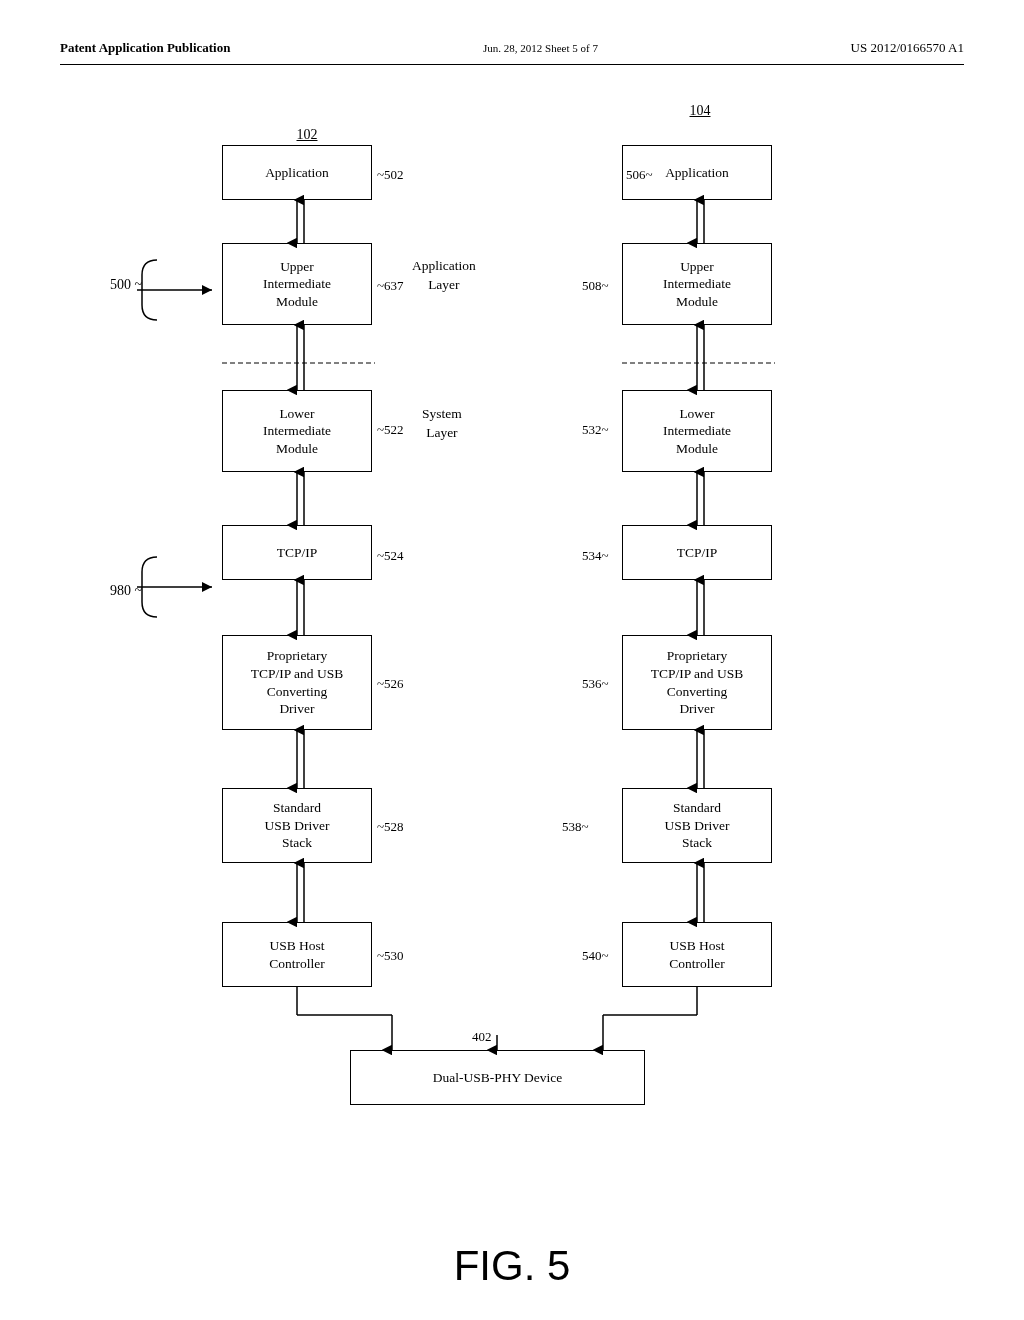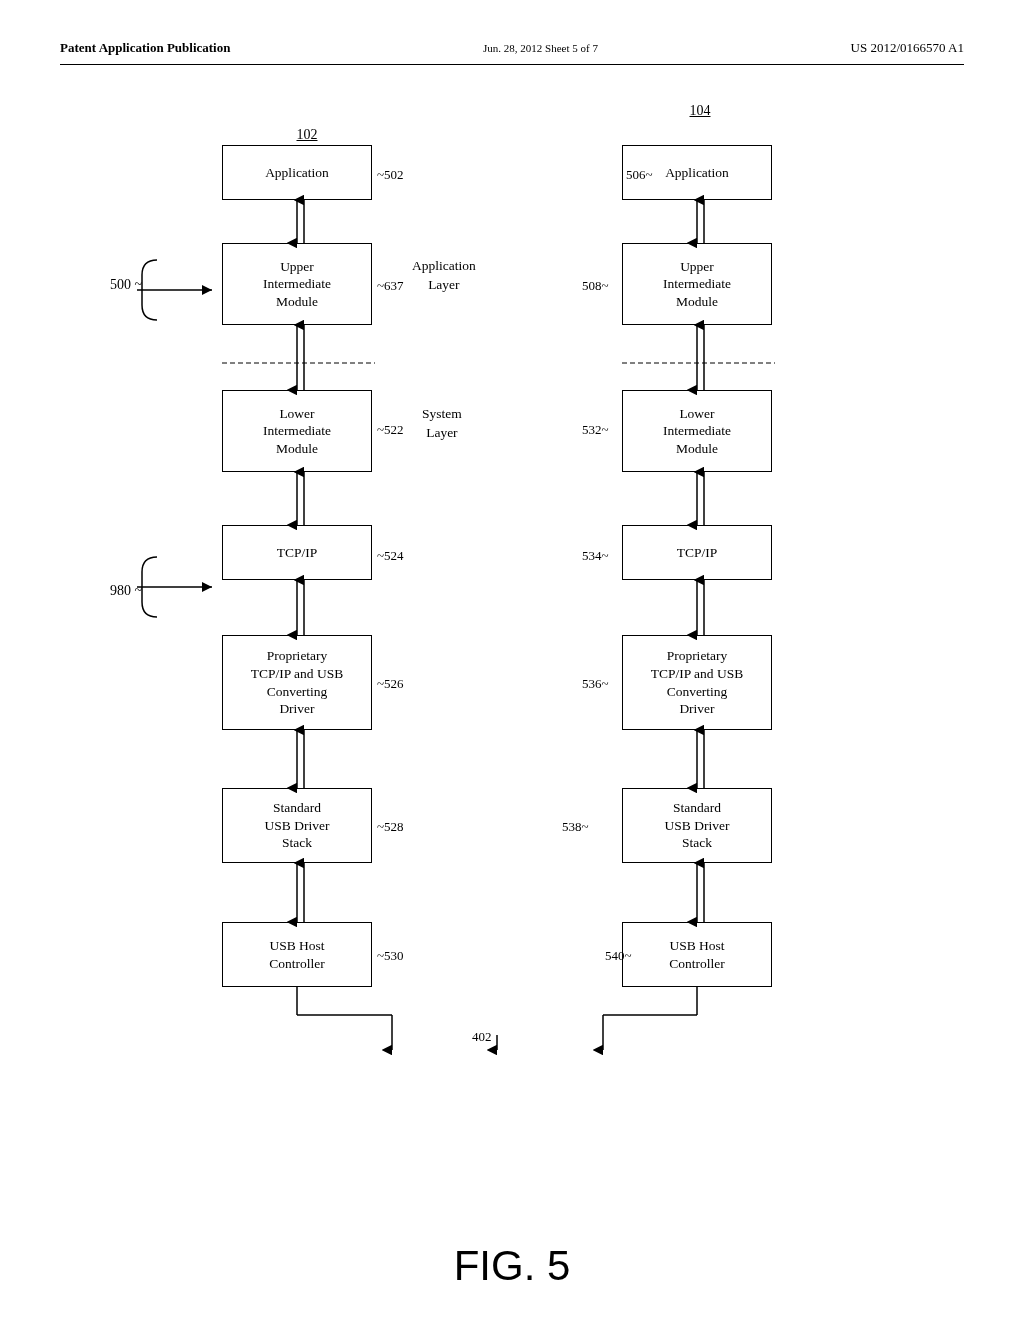--- a/index.html
+++ b/index.html
@@ -140,35 +140,36 @@
     <div class="box" style="left:540px; top:540px; width:150px; height:95px;">Proprietary<br>TCP/IP and USB<br>Converting<br>Driver</div>
 
     <div class="box" style="left:140px; top:693px; width:150px; height:75px;">Standard<br>USB Driver<br>Stack</div>
 
     <div class="box" style="left:540px; top:693px; width:150px; height:75px;">Standard<br>USB Driver<br>Stack</div>
 
     <div class="box" style="left:140px; top:827px; width:150px; height:65px;">USB Host<br>Controller</div>
 
     <div class="box" style="left:540px; top:827px; width:150px; height:65px;">USB Host<br>Controller</div>
 
+    <div class="box" style="left:268px; top:955px; width:295px; height:55px;">Dual-USB-PHY Device</div>
 
     <div class="ref" style="left:295px; top:72px;">~502</div>
     <div class="ref" style="left:500px; top:72px;margin-left:44px;">506~</div>
     <div class="ref" style="left:295px; top:183px;">~637</div>
     <div class="ref" style="left:500px; top:183px;">508~</div>
     <div class="ref" style="left:295px; top:327px;">~522</div>
     <div class="ref" style="left:500px; top:327px;">532~</div>
     <div class="ref" style="left:295px; top:453px;">~524</div>
     <div class="ref" style="left:500px; top:453px;">534~</div>
     <div class="ref" style="left:295px; top:581px;">~526</div>
     <div class="ref" style="left:500px; top:581px;">536~</div>
     <div class="ref" style="left:295px; top:724px;">~528</div>
     <div class="ref" style="left:480px; top:724px;">538~</div>
     <div class="ref" style="left:295px; top:853px;">~530</div>
-    <div class="ref" style="left:500px; top:853px;margin-left:23px;">540~</div>
+    <div class="ref" style="left:500px; top:853px;">540~</div>
     <div class="ref" style="left:390px; top:934px;text-align:right;">402</div>
 
     <div class="ref" style="left:28px; top:182px; font-size:14px;">500 ~</div>
     <div class="ref" style="left:28px; top:488px; font-size:14px;">980 ~</div>
 
     <div class="layer-label" style="left:330px; top:162px;">Application<br>Layer</div>
     <div class="layer-label" style="left:340px; top:310px;">System<br>Layer</div>
 
     <svg class="svg-overlay" viewBox="0 0 860 1050" xmlns="http://www.w3.org/2000/svg">
       <defs>

